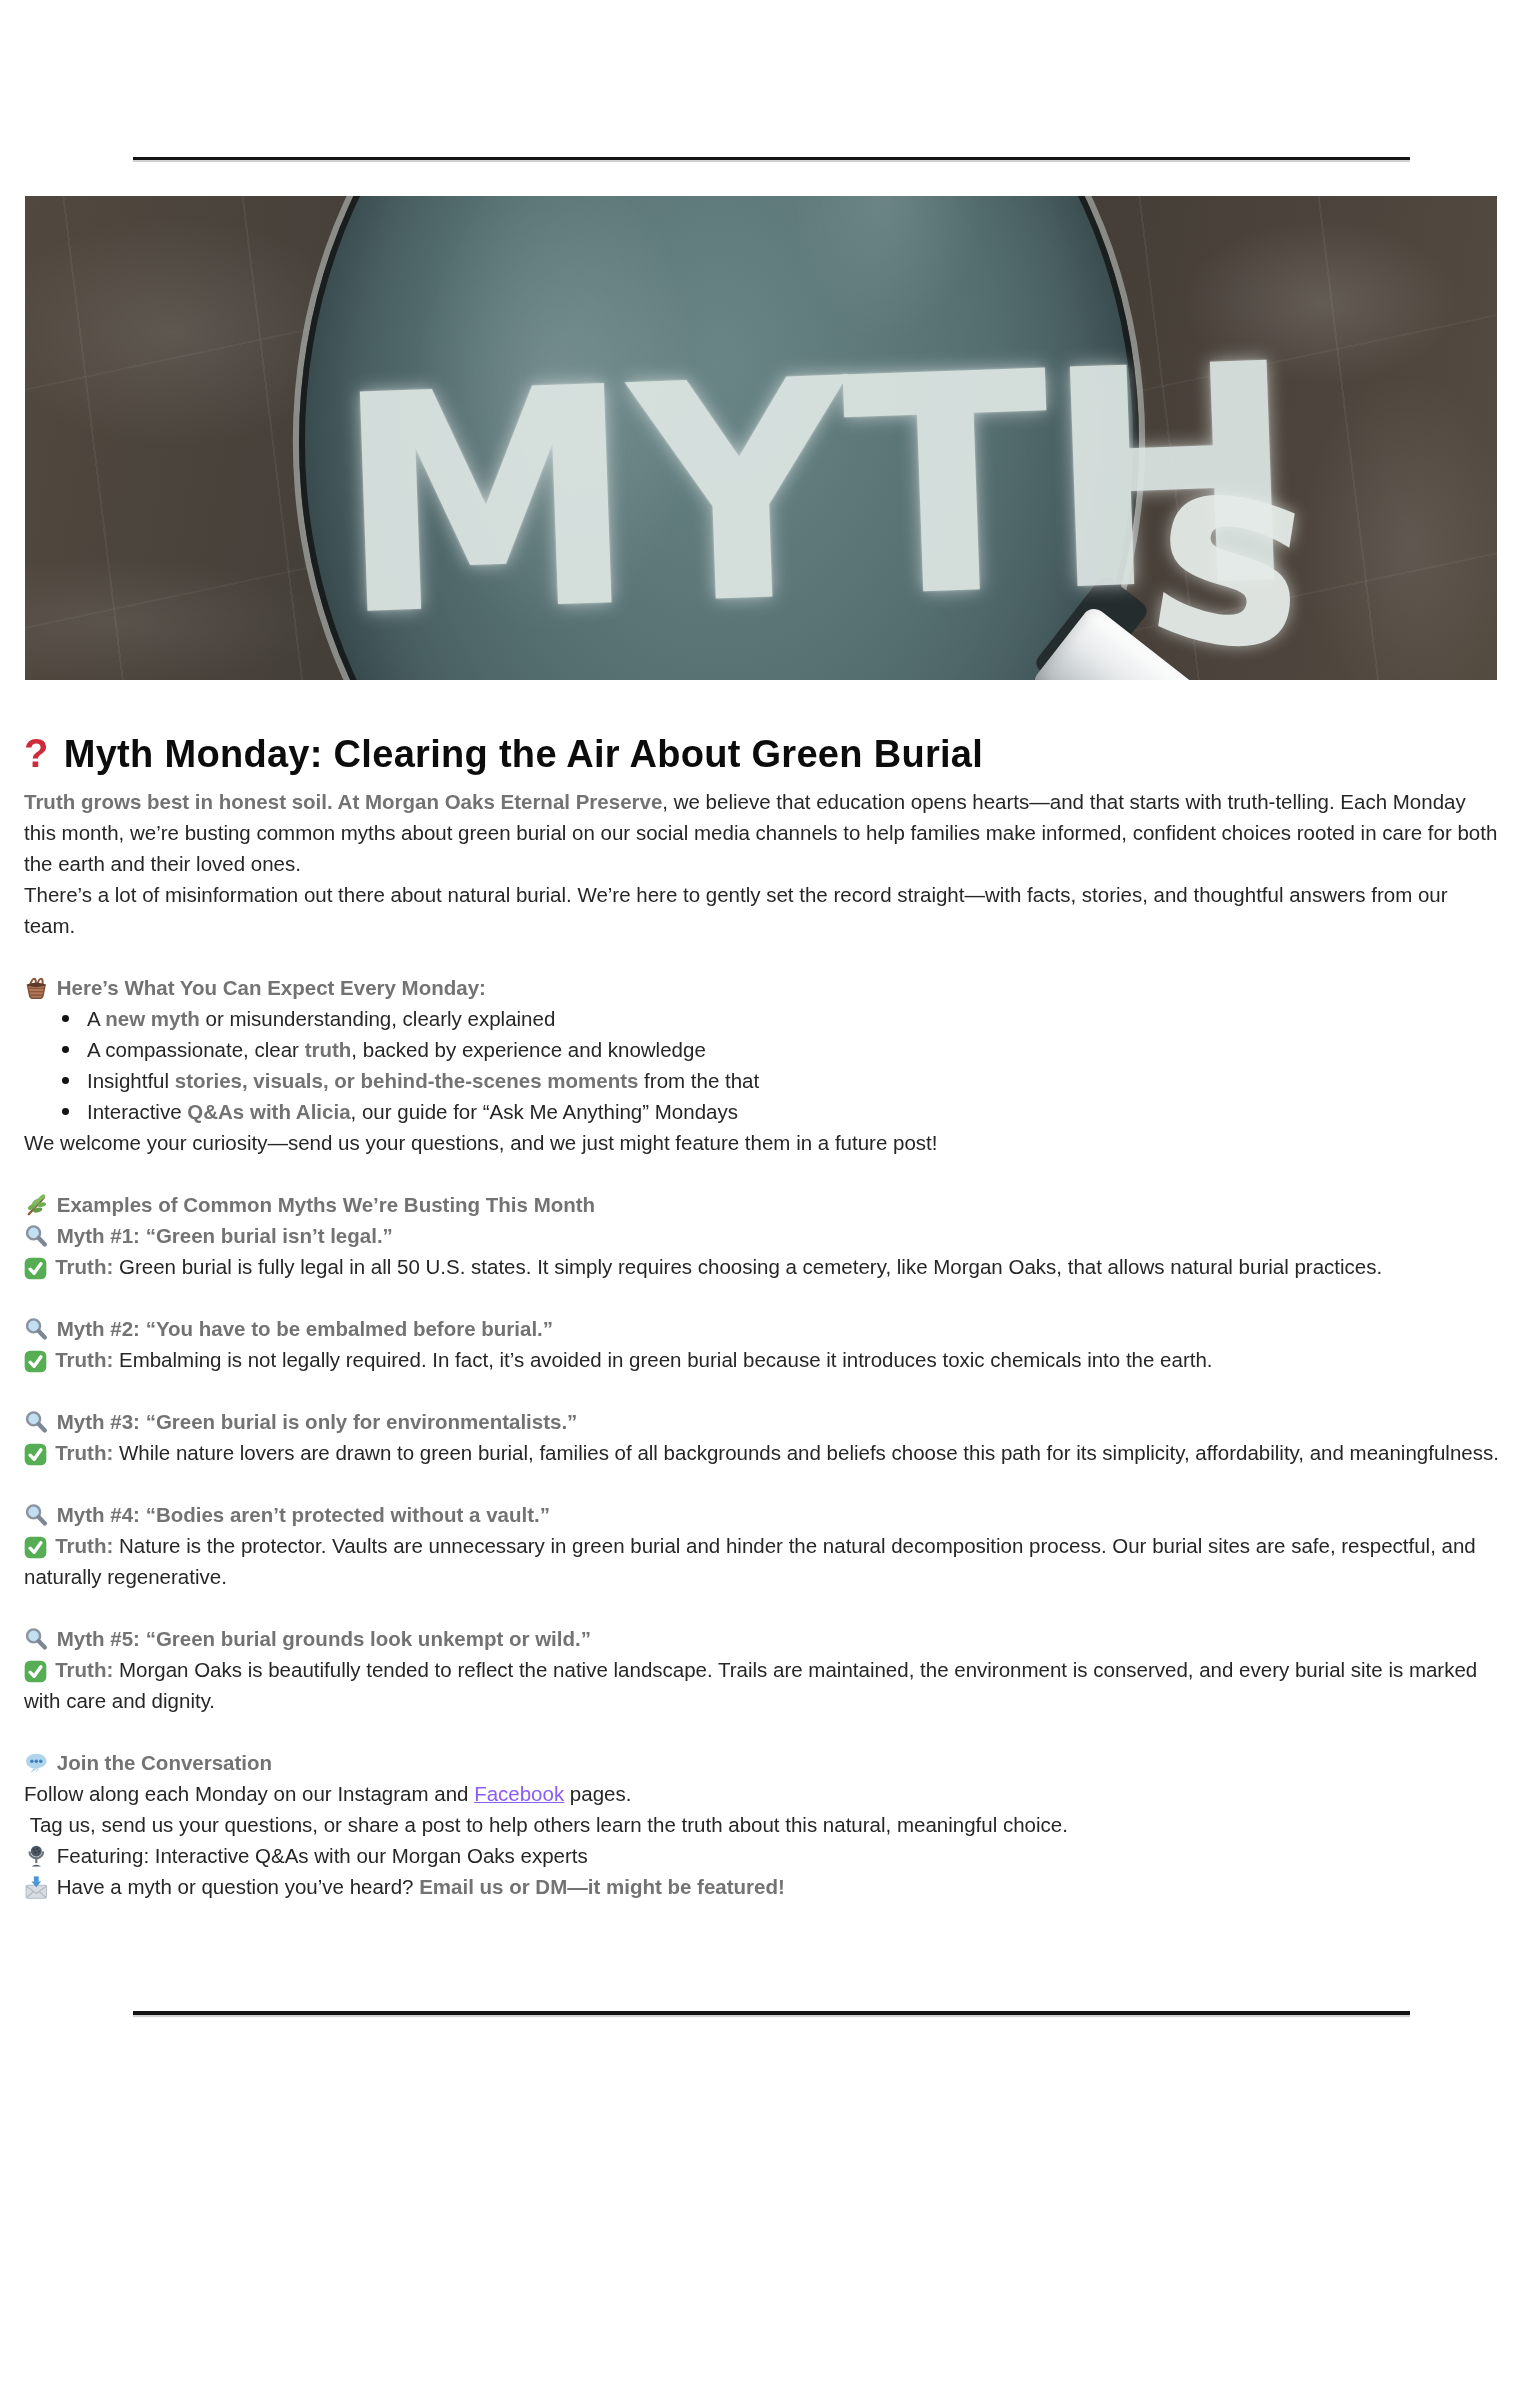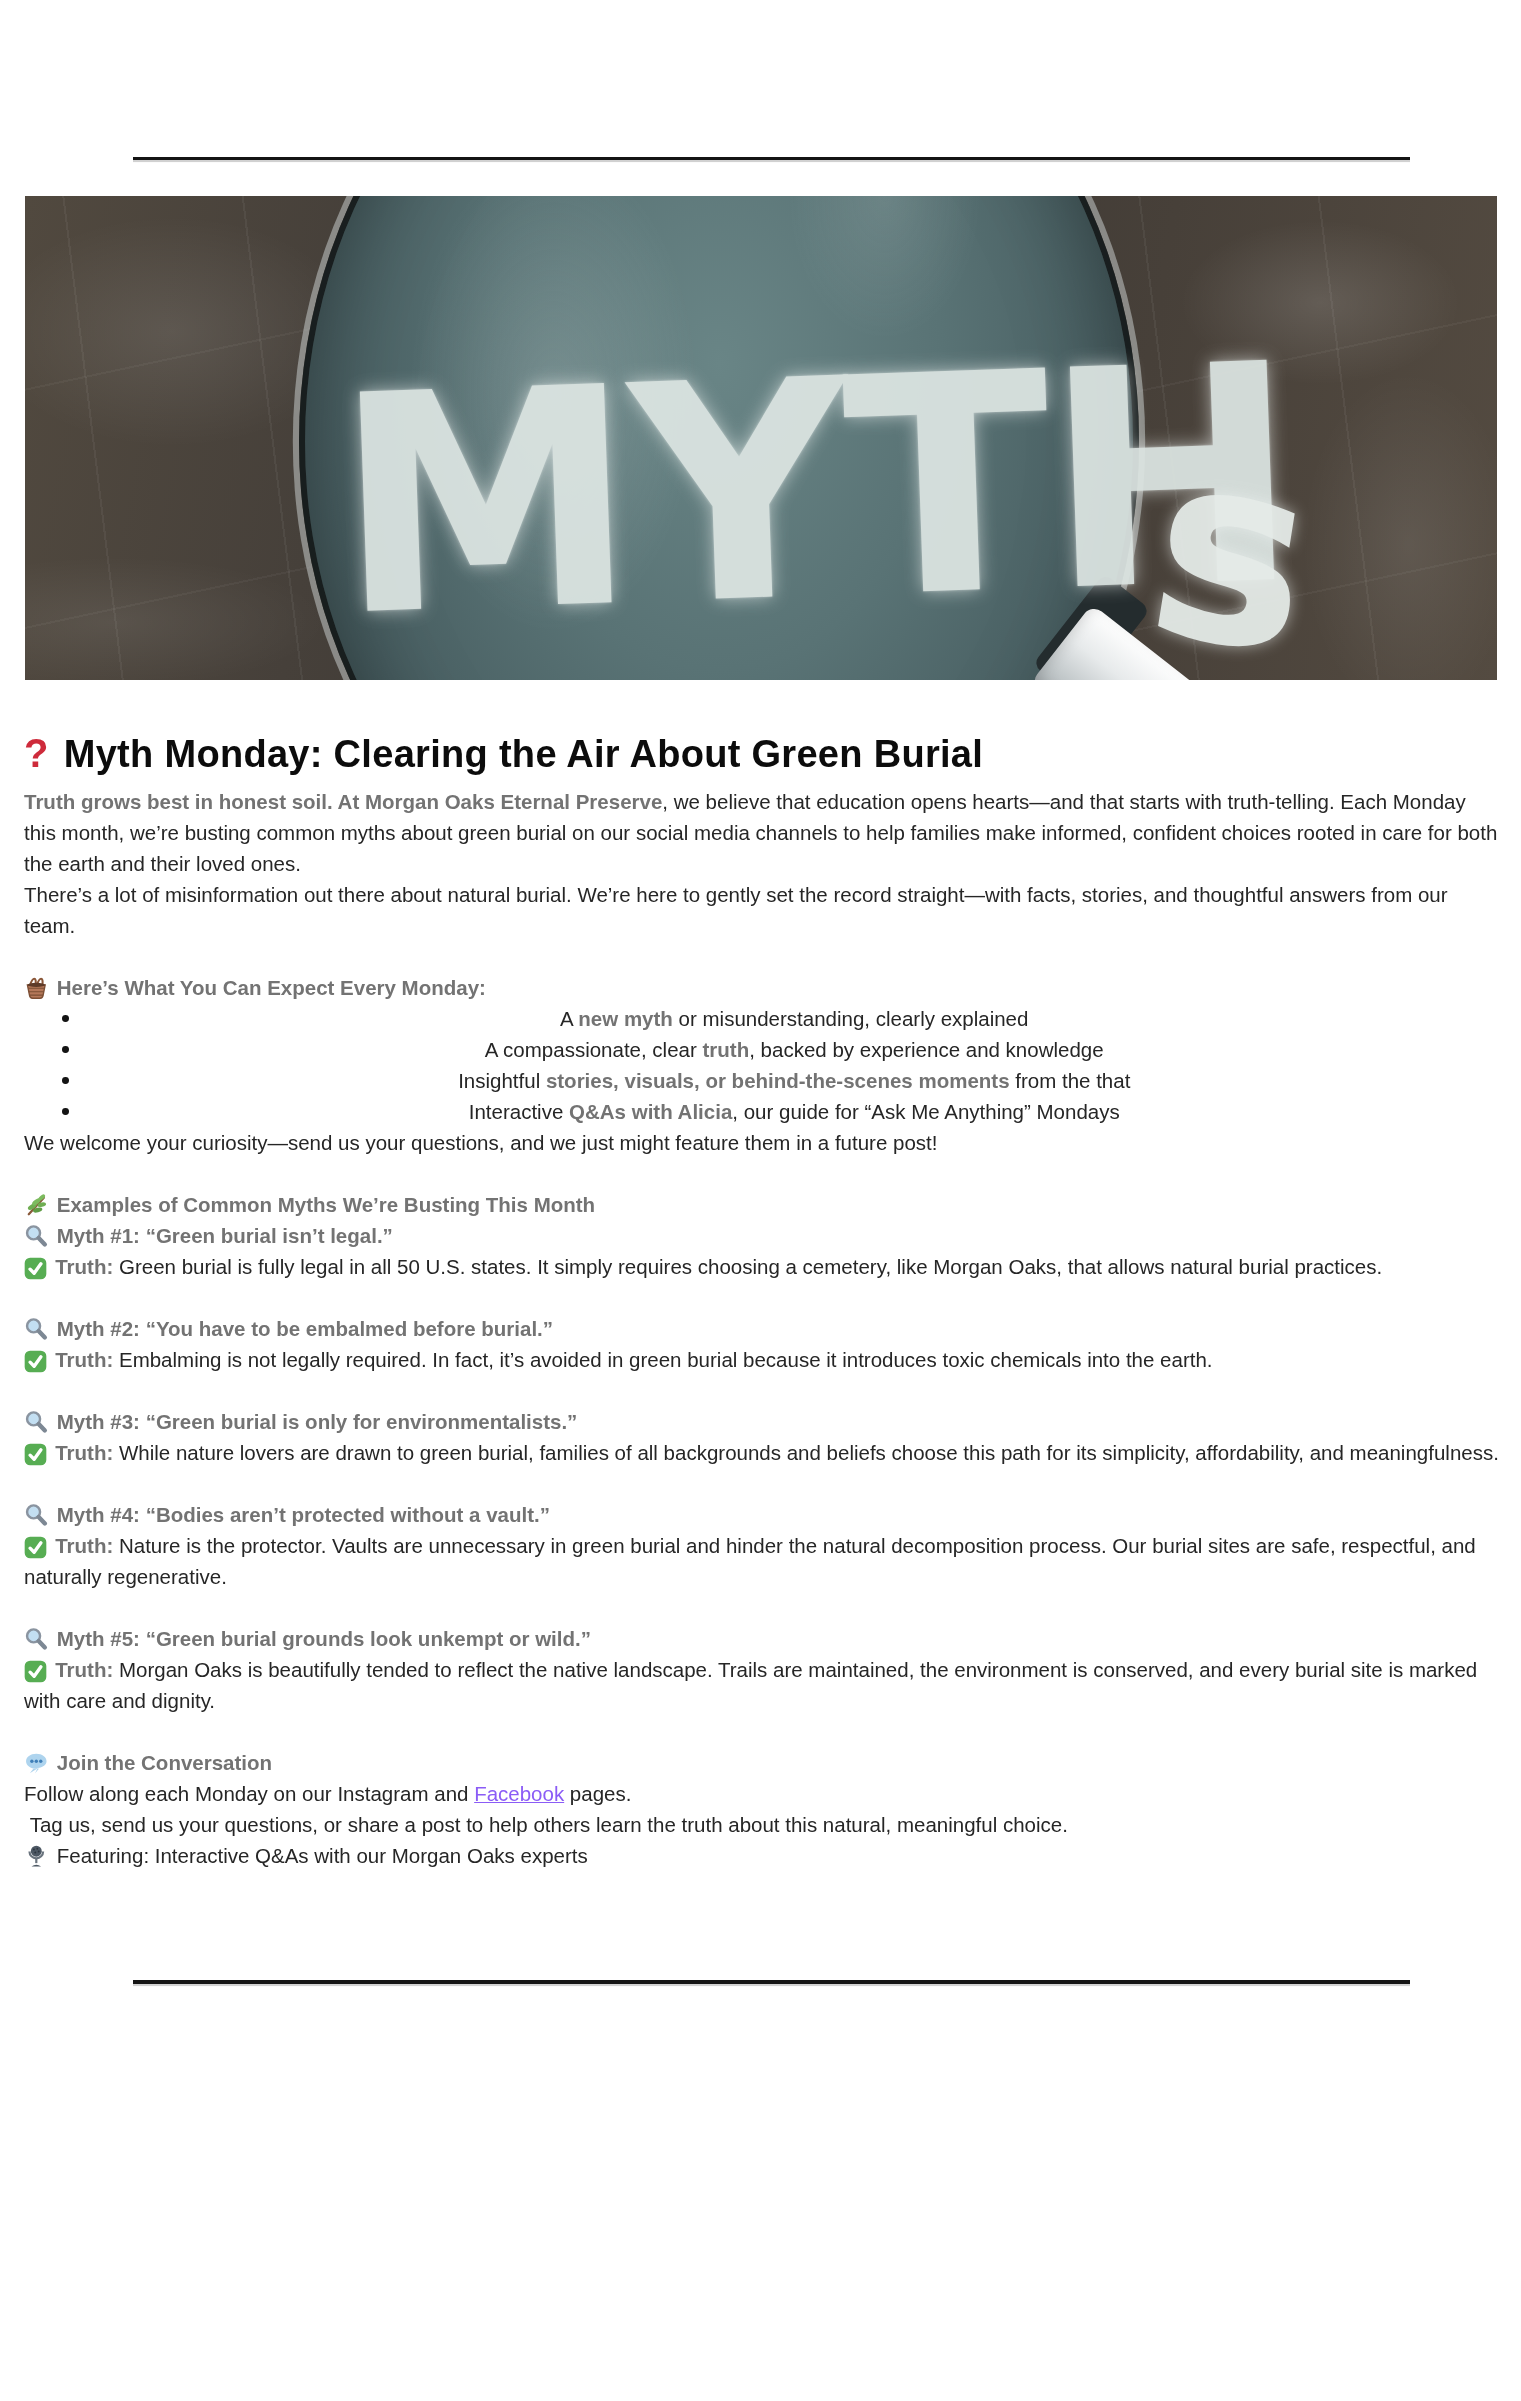--- a/index.html
+++ b/index.html
@@ -65,21 +65,21 @@
   .content{margin:0 20.5px 0 24px;}
   h1{
     margin:49px 0 8.2px 0;font-size:38px;line-height:1.2;color:#0c0c0c;font-weight:700;
     letter-spacing:0.3px;
   }
   .q-glyph{color:#ce2b3b;font-weight:800;margin-right:15px;font-size:40px;}
   p{margin:0;font-size:20.5px;line-height:31px;max-width:1478px;}
   strong{color:#737373;}
   .heading{font-weight:700;color:#0e0e0e;}
   .sect{margin-top:31px;}
-  ul.plain{list-style:none;margin:0;padding:0;text-align:center;}
+  ul.plain{list-style:none;margin:0;padding:0;}
   ul.plain li{position:relative;padding-left:63px;font-size:20.5px;line-height:31px;}
   ul.plain li::before{
     content:"";position:absolute;left:38px;top:12.3px;width:6.8px;height:6.8px;border-radius:50%;background:#141414;
   }
   .myth-block{margin-top:31px;}
   .myth-block.first{margin-top:0;}
   .icon{display:inline-block;vertical-align:-5.5px;margin-right:8.2px;}
   a.link{color:#8b5cf6;text-decoration:underline;text-decoration-thickness:1.4px;cursor:pointer;}
   .prewrap{white-space:pre-wrap;}
   .closing{margin-top:24px;}
@@ -201,19 +201,26 @@
     <p><svg class="icon" width="24.6" height="24.6" viewBox="0 0 36 36">
           <circle cx="18" cy="10.5" r="8" fill="#4d5864"></circle>
           <circle cx="14.5" cy="8" r="1.4" fill="#2e3740"></circle>
           <circle cx="19.5" cy="7" r="1.4" fill="#2e3740"></circle>
           <circle cx="21.5" cy="11" r="1.4" fill="#2e3740"></circle>
           <circle cx="16.5" cy="12.5" r="1.4" fill="#2e3740"></circle>
           <path d="M8,11 a10,10 0 0 0 20,0" fill="none" stroke="#6a747e" stroke-width="3.2"></path>
           <line x1="18" y1="21" x2="18" y2="28" stroke="#6a747e" stroke-width="3.2"></line>
           <path d="M11,33 q7,-5 14,0 z" fill="#4d5864"></path>
         </svg><span>Featuring: Interactive Q&amp;As with our Morgan Oaks experts</span></p>
+    <p><svg class="icon" width="24.6" height="24.6" viewBox="0 0 36 36">
+          <rect x="3" y="15" width="30" height="19" rx="2.5" fill="#d8dde2" stroke="#b4bbc2" stroke-width="1.5"></rect>
+          <path d="M3,16 L18,27 L33,16" fill="none" stroke="#b4bbc2" stroke-width="2"></path>
+          <path d="M4,33 L14,24 M32,33 L22,24" stroke="#b4bbc2" stroke-width="2"></path>
+          <rect x="14.5" y="2" width="7" height="8" fill="#4a97d8"></rect>
+          <path d="M11,9.5 h14 l-7,8.5 z" fill="#4a97d8"></path>
+        </svg><span>Have a myth or question you’ve heard? </span><strong>Email us or DM—it might be featured!</strong></p>
   </div>
 
 
 </div>
 
 <hr class="rule bottom">
 
 
 </body></html>

